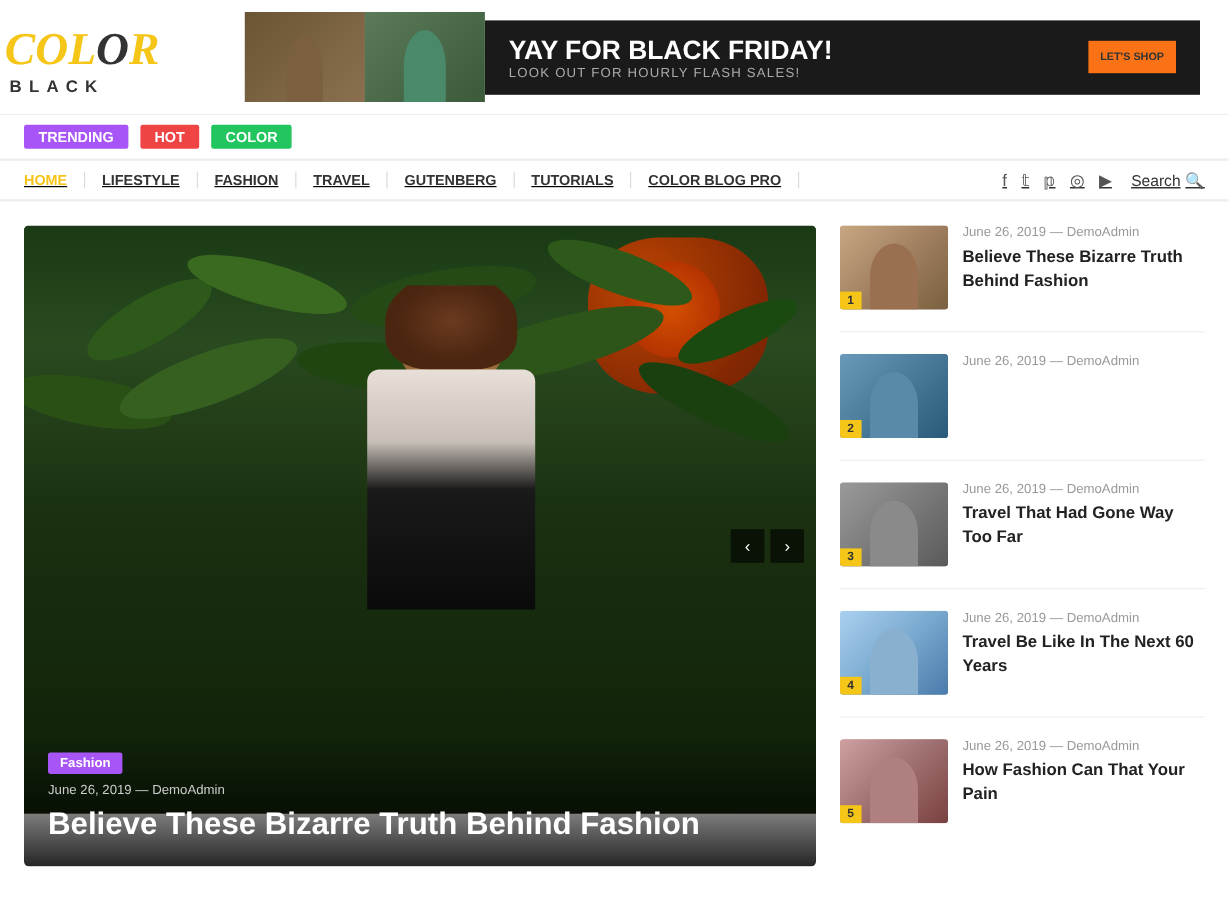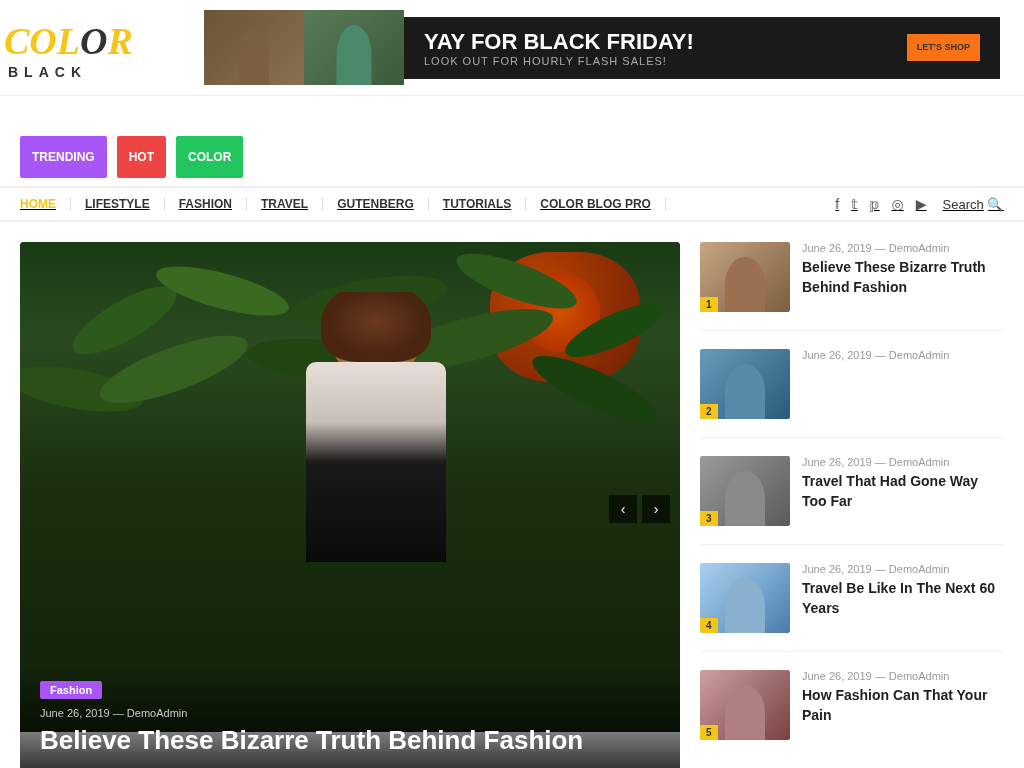--- a/index.html
+++ b/index.html
@@ -14,21 +14,21 @@
     .header-banner { flex: 1; display: flex; align-items: center; margin: 0 20px; }
     .banner-img { width: 320px; height: 75px; background: linear-gradient(135deg, #8B7355 0%, #a0917a 40%, #6b8f6b 70%, #4a7a4a 100%); display: flex; align-items: center; justify-content: center; overflow: hidden; position: relative; }
     .banner-ad { flex: 1; background: #1a1a1a; height: 62px; display: flex; align-items: center; justify-content: space-between; padding: 0 20px; }
     .banner-ad-text { color: #fff; }
     .banner-ad-text .main { font-size: 22px; font-weight: 900; }
     .banner-ad-text .sub { font-size: 11px; color: #aaa; letter-spacing: 1px; }
     .banner-ad-btn { background: #f97316; color: #333; font-size: 9px; font-weight: bold; padding: 8px 10px; text-align: center; line-height: 1.3; text-transform: uppercase; min-width: 45px; }
 
     
     .tag-nav { display: flex; align-items: center; padding: 8px 20px; gap: 10px; background: #fff; }
-    .tag { padding: 14px 12px; font-size: 12px; font-weight: bold; color: #fff; border-radius: 2px; margin-top: 32px; }
+    .tag { padding: 3px 12px; font-size: 12px; font-weight: bold; color: #fff; border-radius: 2px; }
     .tag-trending { background: #a855f7; }
     .tag-hot { background: #ef4444; }
     .tag-tips { background: #22c55e; }
 
     
     .main-nav { display: flex; align-items: center; padding: 8px 20px; border-top: 2px solid #eee; border-bottom: 2px solid #eee; gap: 0; text-decoration: underline; }
     .nav-item { font-size: 12px; font-weight: bold; color: #333; padding: 0 14px; text-transform: uppercase; cursor: pointer; border-right: 1px solid #ddd; }
     .nav-item:first-child { color: #f5c518; padding-left: 0; }
     .nav-item:last-child { border-right: none; }
     .nav-social { margin-left: auto; display: flex; align-items: center; gap: 12px; }

